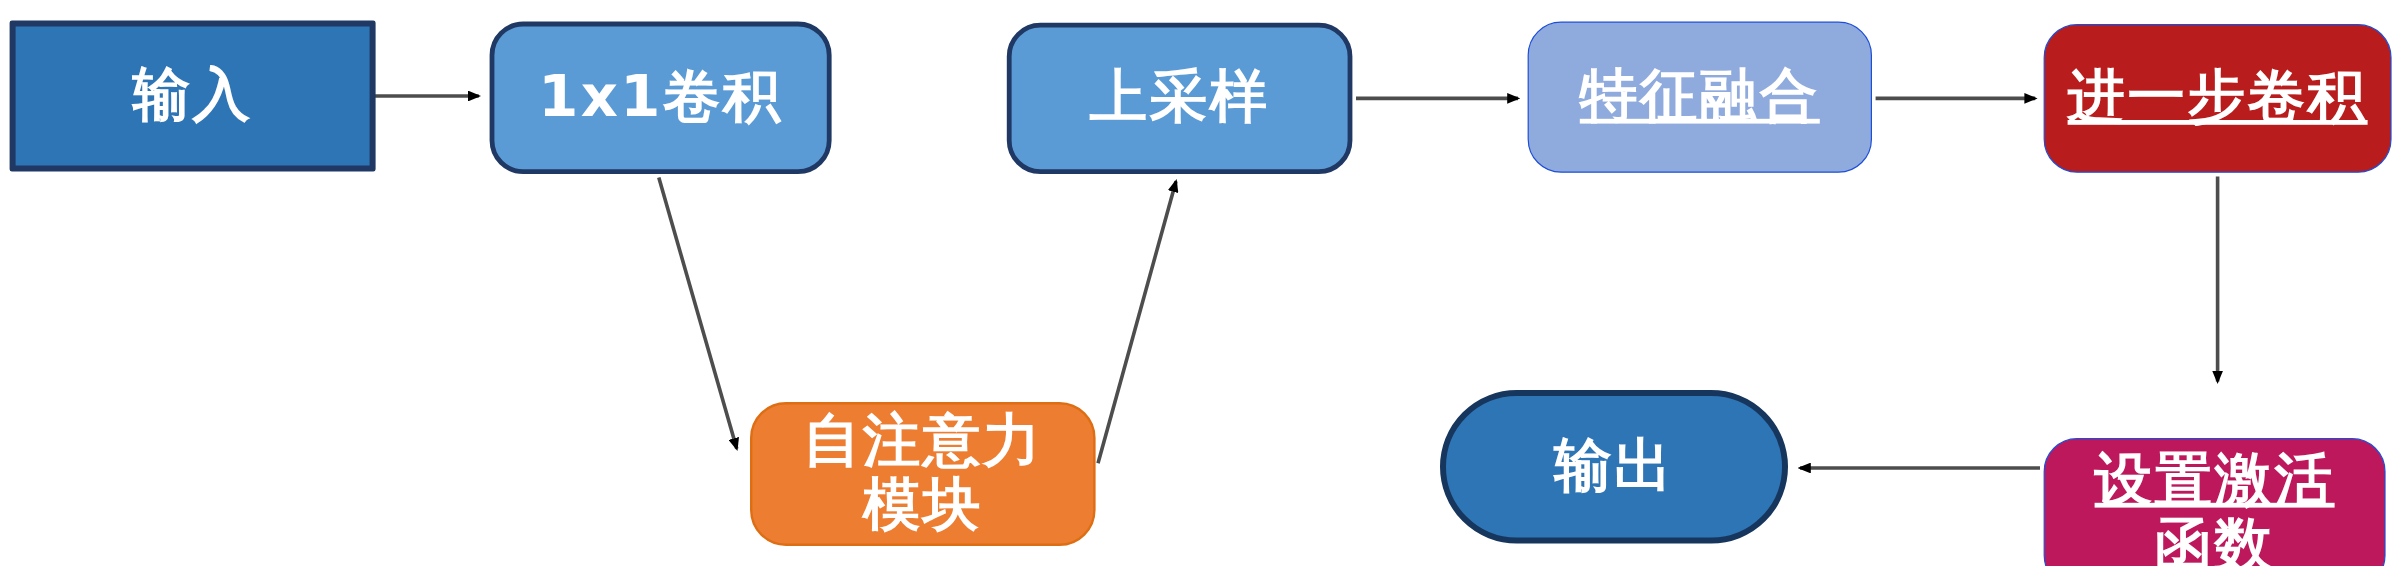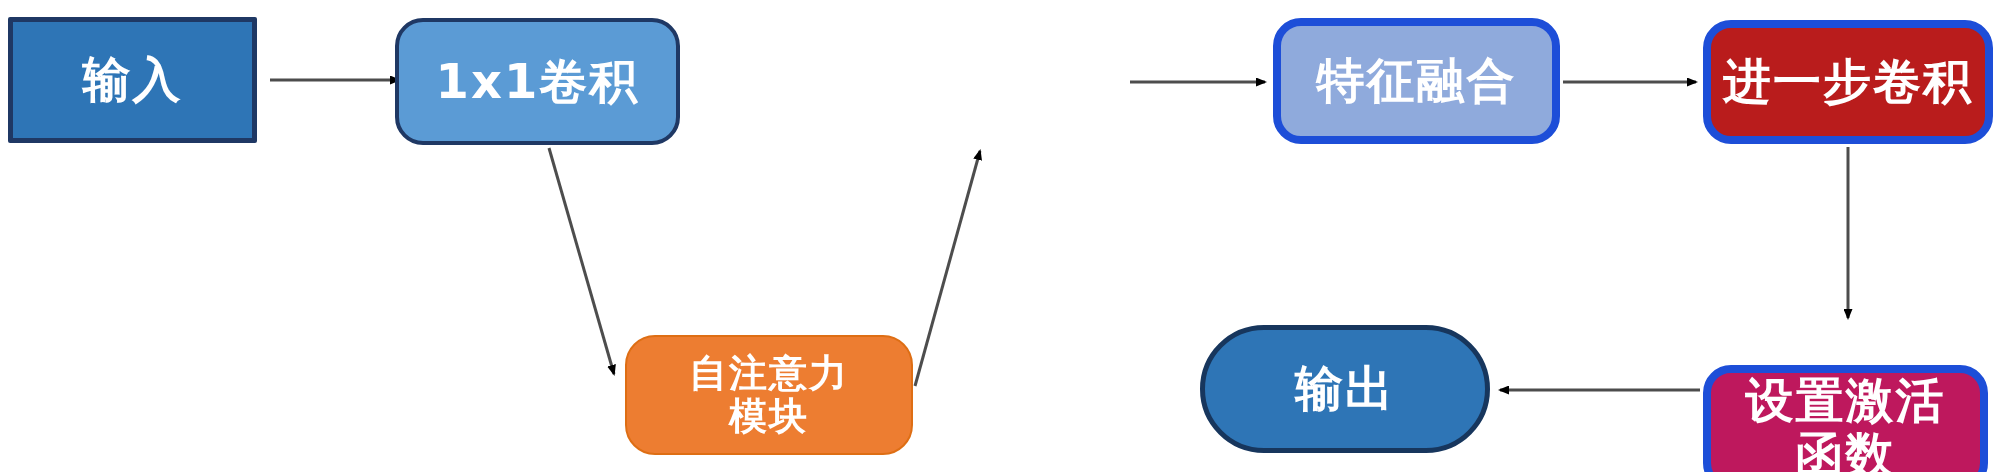--- a/index.html
+++ b/index.html
@@ -31,31 +31,32 @@
   }
   .shape-rect {
     border: 5px solid #1F3864;
     border-radius: 2px;
   }
   .shape-rounded {
     border: 4px solid #1F3864;
     border-radius: 28px;
   }
   .shape-rounded-thin {
-    border: 8px solid #1d4ed8;
+    border: 1px solid #1d4ed8;
     border-radius: 28px;
+    text-decoration: underline;
   }
   .shape-stadium {
     border: 5px solid #17365D;
     border-radius: 64px;
   }
   .shape-orange {
     border: 2px solid #DE6E14;
     border-radius: 30px;
-    font-size: 38px;
+    font-size: 48px;
   }
   #edges-svg {
     position: absolute;
     left: 0;
     top: 0;
     width: 2000px;
     height: 472px;
     pointer-events: none;
   }
   #edges-svg line {
@@ -76,24 +77,25 @@
     </defs>
     <line x1="270" y1="80" x2="399" y2="80" marker-end="url(#arrowhead)"></line>
     <line x1="549" y1="148" x2="614" y2="374" marker-end="url(#arrowhead)"></line>
     <line x1="915" y1="386" x2="980" y2="151" marker-end="url(#arrowhead)"></line>
     <line x1="1130" y1="82" x2="1265" y2="82" marker-end="url(#arrowhead)"></line>
     <line x1="1563" y1="82" x2="1696" y2="82" marker-end="url(#arrowhead)"></line>
     <line x1="1848" y1="147" x2="1848" y2="318" marker-end="url(#arrowhead)"></line>
     <line x1="1700" y1="390" x2="1500" y2="390" marker-end="url(#arrowhead)"></line>
   </svg>
 
-  <div class="node shape-rect" style="left: 8px; top: 17px; width: 249px; height: 126px; background: rgb(46, 117, 182);">输入</div>
+  <div class="node shape-rect" style="left: 8px; top: 17px; width: 305px; height: 126px; background: rgb(46, 117, 182);">输入</div>
 
-  <div class="node shape-rounded" style="left: 395px; top: 18px; width: 285px; height: 127px; background: rgb(91, 155, 213);">1x1卷积</div>
+  <div class="node shape-rounded" style="left: 408px; top: 18px; width: 285px; height: 127px; background: rgb(91, 155, 213);">1x1卷积</div>
 
+  <div class="node shape-rounded" style="left: 839px; top: 19px; width: 288px; height: 126px; background: rgb(91, 155, 213);">上采样</div>
 
   <div class="node shape-rounded-thin" style="left: 1273px; top: 18px; width: 287px; height: 126px; background: rgb(143, 170, 220);">特征融合</div>
 
   <div class="node shape-rounded-thin" style="left: 1703px; top: 20px; width: 290px; height: 124px; background: #b91c1c;">进一步卷积</div>
 
   <div class="node shape-orange" style="left: 625px; top: 335px; width: 288px; height: 120px; background: rgb(237, 125, 49);">自注意力
 模块</div>
 
   <div class="node shape-rounded-thin" style="left: 1703px; top: 325px; width: 285px; height: 126px; background: #be185d; margin-top: 40px;">设置激活
 函数</div>

